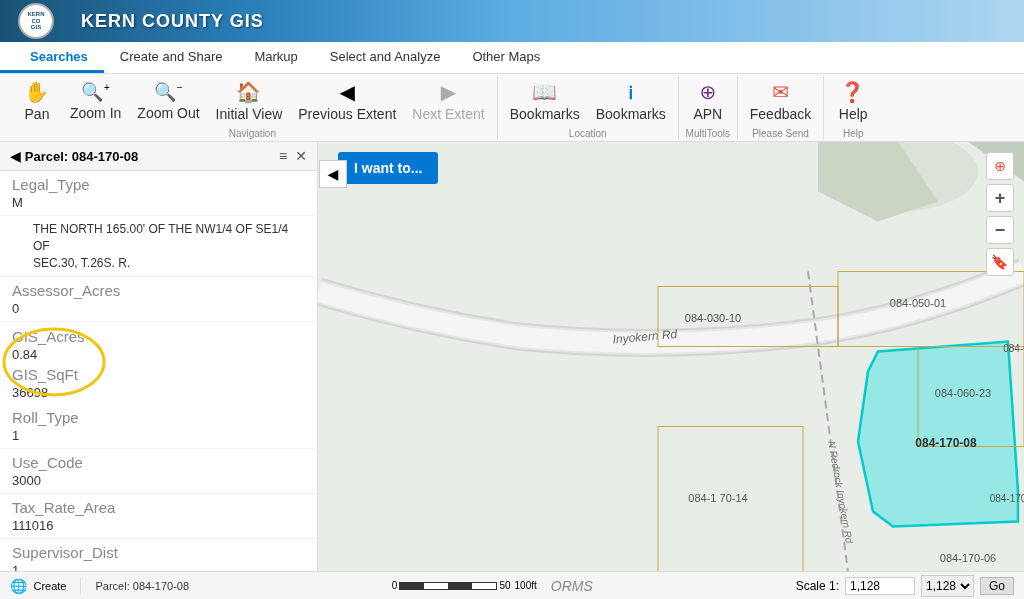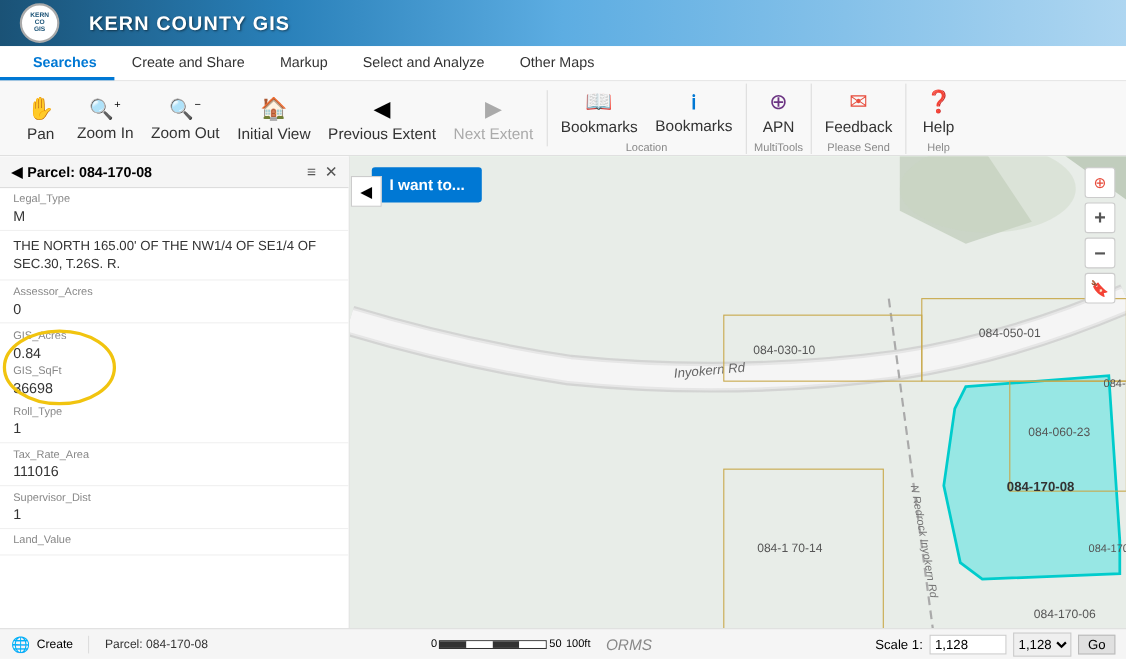--- a/index.html
+++ b/index.html
@@ -141,31 +141,32 @@
       color: #555;
       font-size: 14px;
     }
 
     
     .attr-group {
       padding: 5px 12px;
       border-bottom: 1px solid #f0f0f0;
     }
     .attr-label {
-      font-size: 10px;
+      font-size: 15px;
       color: #888;
       margin-bottom: 2px;
     }
     .attr-value {
       font-size: 13px;
       color: #333;
     }
     .attr-value.long {
       font-size: 12px;
       line-height: 1.4;
+      margin-left: 21px;
     }
 
     
     #map-area {
       flex: 1;
       position: relative;
       overflow: hidden;
       background: #e8f4e8;
     }
 
@@ -365,20 +366,21 @@
       </div>
       <div class="toolbar-item">
         <span class="toolbar-icon">◀</span>
         <span class="toolbar-label">Previous Extent</span>
       </div>
       <div class="toolbar-item disabled">
         <span class="toolbar-icon" style="color:#aaa;">▶</span>
         <span class="toolbar-label">Next Extent</span>
       </div>
     </div>
+    <div class="toolbar-group-label">Navigation</div>
   </div>
 
   <div class="toolbar-group-wrapper">
     <div class="toolbar-group-top">
       <div class="toolbar-item">
         <span class="toolbar-icon">📖</span>
         <span class="toolbar-label">Bookmarks</span>
       </div>
       <div class="toolbar-item">
         <span class="toolbar-icon" style="color:#0078d4; font-size:18px; font-weight:bold;">ℹ</span>
@@ -462,20 +464,24 @@
           <div class="attr-label">GIS_SqFt</div>
           <div class="attr-value">36698</div>
         </div>
       </div>
 
       <div class="attr-group">
         <div class="attr-label">Roll_Type</div>
         <div class="attr-value">1</div>
       </div>
 
+      <div class="attr-group">
+        <div class="attr-label">Use_Code</div>
+        <div class="attr-value">3000</div>
+      </div>
 
       <div class="attr-group">
         <div class="attr-label">Tax_Rate_Area</div>
         <div class="attr-value">111016</div>
       </div>
 
       <div class="attr-group">
         <div class="attr-label">Supervisor_Dist</div>
         <div class="attr-value">1</div>
       </div>

